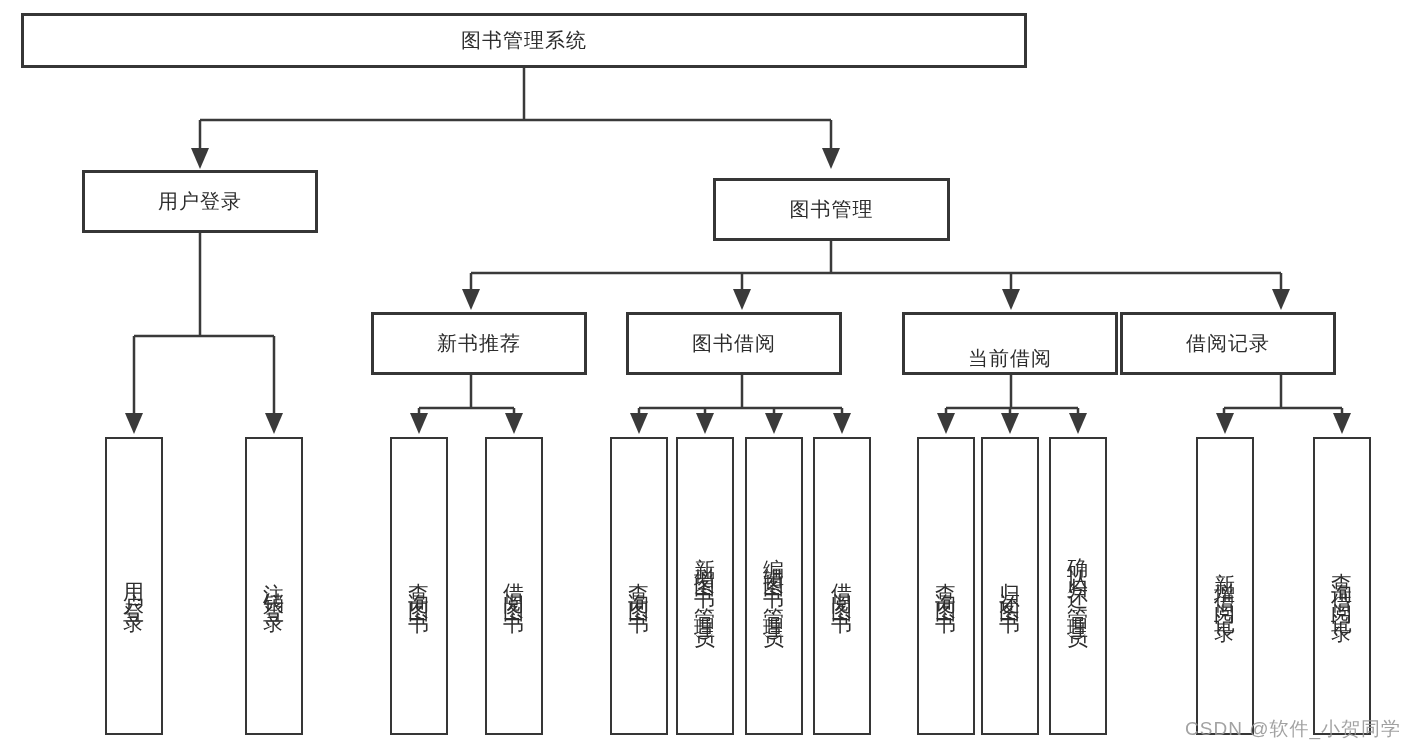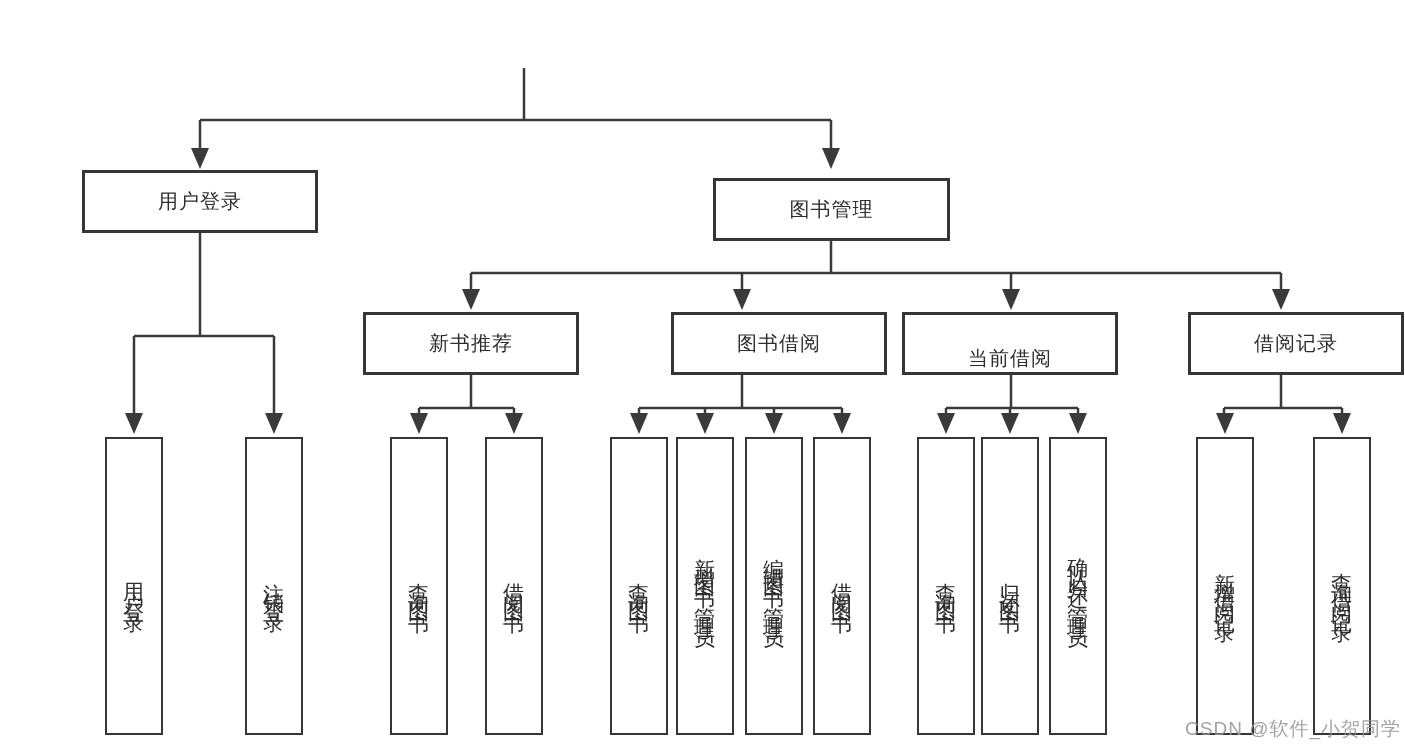--- a/index.html
+++ b/index.html
@@ -51,24 +51,24 @@
     font-size: 21px;
     letter-spacing: 10px;
     line-height: 1;
     color: #2d2d2d;
     white-space: nowrap;
   }
   .root-box   { left: 21px;  top: 13px;  width: 1006px; height: 55px; }
   .l2-user    { left: 82px;  top: 170px; width: 236px;  height: 63px; }
   .l2-mgmt    { left: 713px; top: 178px; width: 237px;  height: 63px; }
   .l3         { top: 312px; width: 216px; height: 63px; }
-  .l3-newrec  { left: 363px; font-family: Liberation Mono, monospace; }
-  .l3-borrow  { left: 671px; }
+  .l3-newrec  { left: 371px; font-family: Liberation Mono, monospace; }
+  .l3-borrow  { left: 626px; }
   .l3-current { left: 902px; align-items: flex-end; }
-  .l3-records { left: 1188px; }
+  .l3-records { left: 1120px; }
   .watermark {
     position: absolute;
     right: 4px;
     bottom: 5px;
     font-size: 19px;
     color: rgba(152, 152, 152, 0.9);
     letter-spacing: 1px;
     z-index: 10;
     white-space: nowrap;
     margin-left: 28px;
@@ -112,20 +112,23 @@
       <polygon points="765,413 783,413 774,434"></polygon>
       <polygon points="833,413 851,413 842,434"></polygon>
       <polygon points="937,413 955,413 946,434"></polygon>
       <polygon points="1001,413 1019,413 1010,434"></polygon>
       <polygon points="1069,413 1087,413 1078,434"></polygon>
       <polygon points="1216,413 1234,413 1225,434"></polygon>
       <polygon points="1333,413 1351,413 1342,434"></polygon>
     </g>
   </svg>
 
+  <div class="hbox root-box">
+    <span>图书管理系统</span>
+  </div>
 
   <div class="hbox l2-user">
     <span>用户登录</span>
   </div>
   <div class="hbox l2-mgmt">
     <span>图书管理</span>
   </div>
 
   <div class="hbox l3 l3-newrec">
     <span>新书推荐</span>

